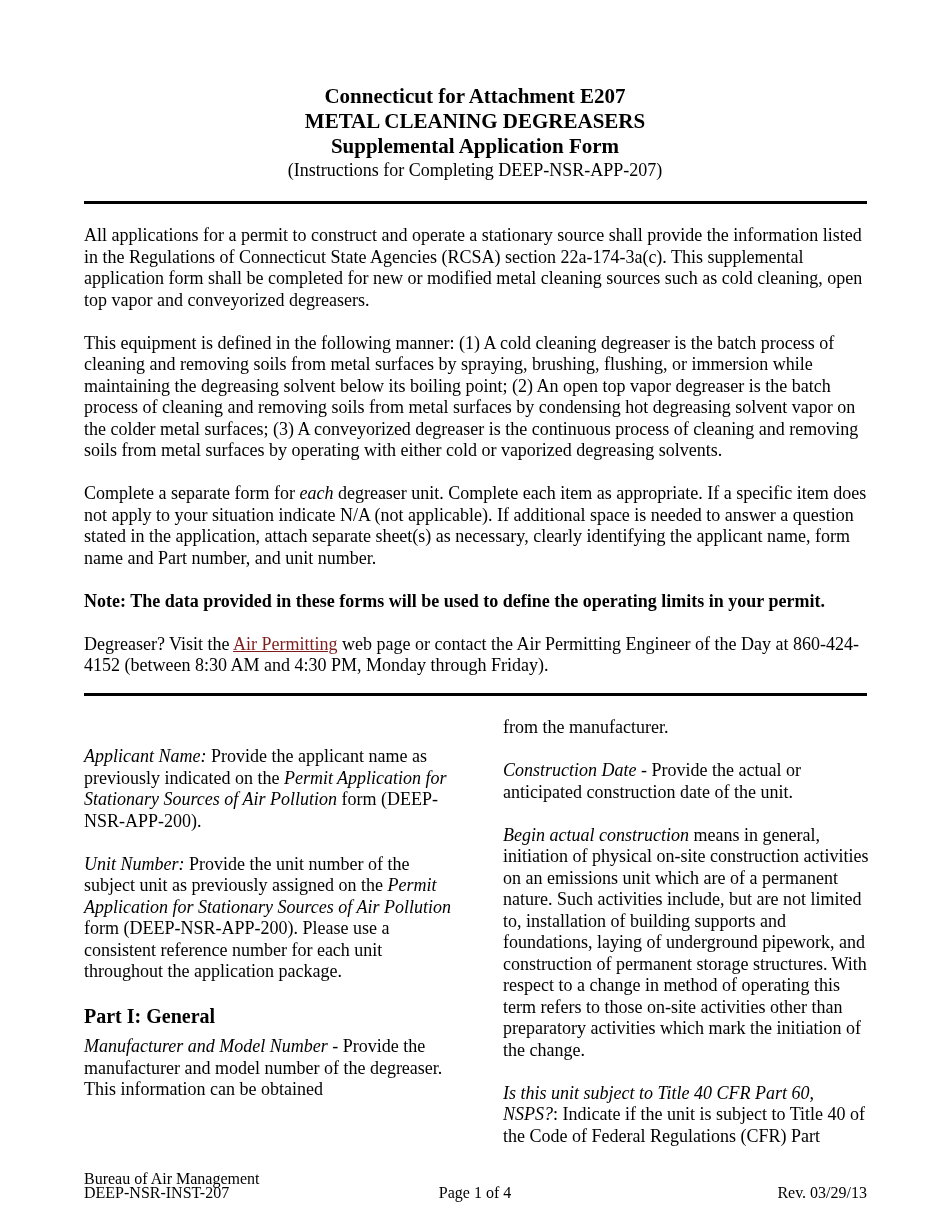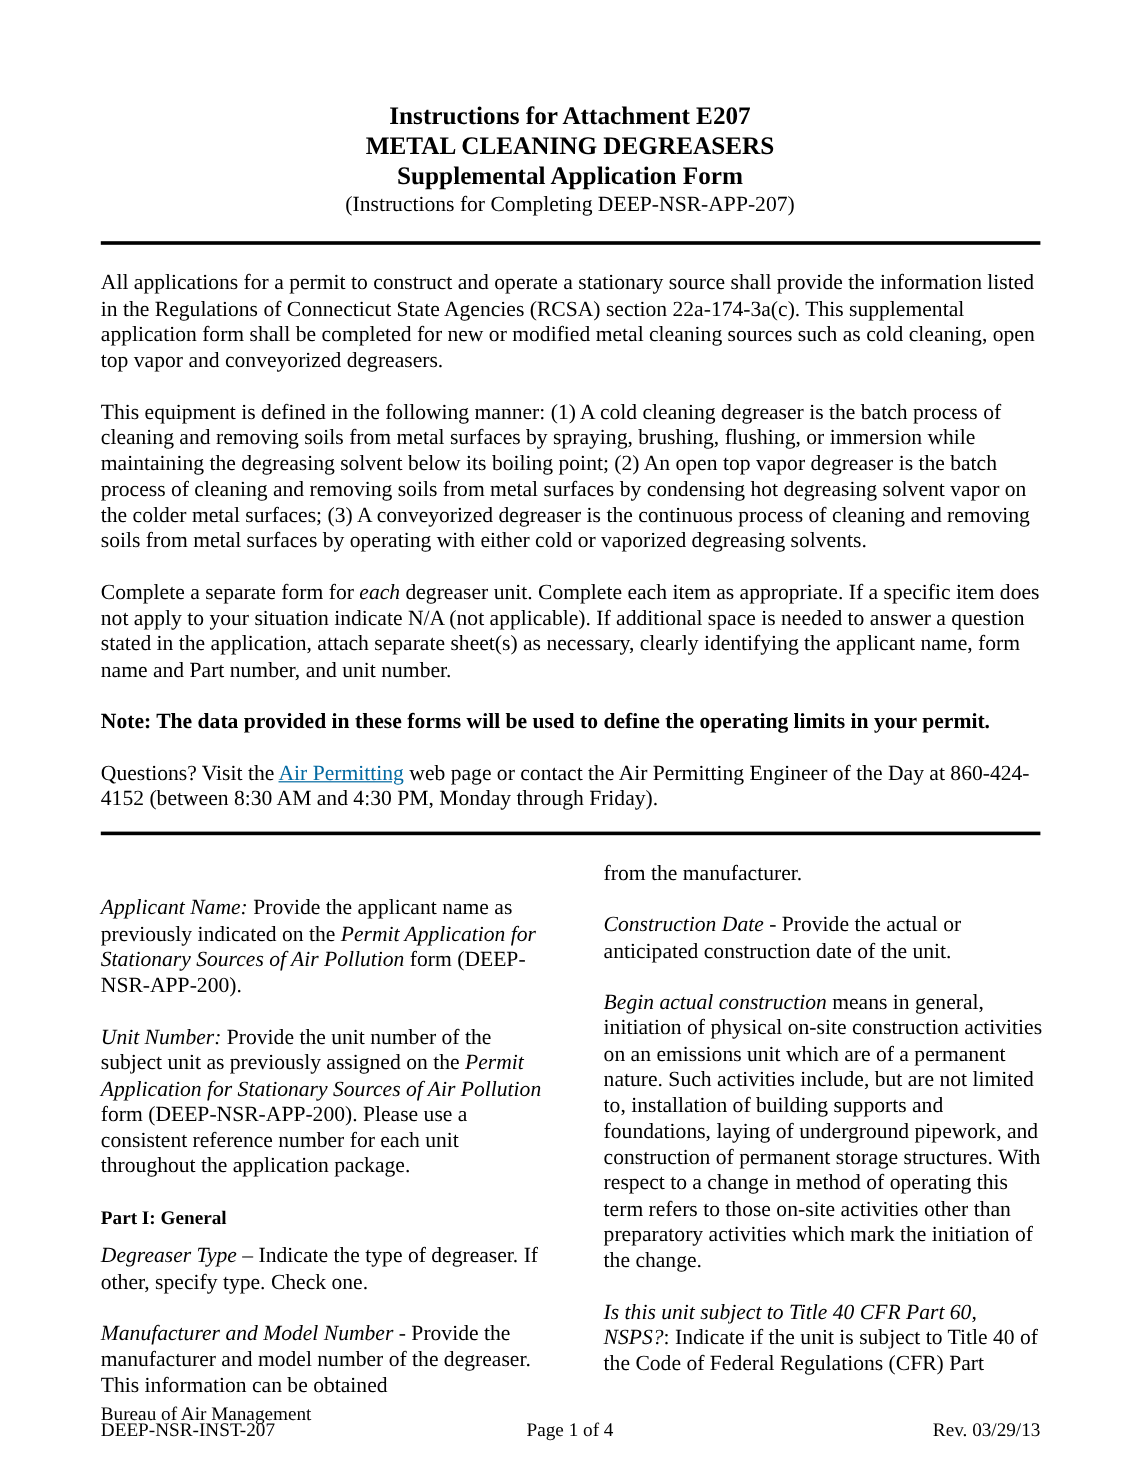--- a/index.html
+++ b/index.html
@@ -8,57 +8,56 @@
   .title-block { position: absolute; top: 84px; left: 0; width: 950px; text-align: center; }
   .title-line { font-weight: bold; font-size: 21px; line-height: 25px; }
   .subtitle-line { font-size: 18px; line-height: 22px; }
   .rule { position: absolute; left: 84px; width: 783px; height: 3px; background: #000; }
   .body-text { position: absolute; left: 84px; width: 785px; font-size: 18px; line-height: 21.5px; }
   .body-text p { margin: 0; }
   .col { position: absolute; font-size: 18px; line-height: 21.5px; }
   .col p { margin: 0 0 21.5px 0; }
   .col-left { left: 84px; top: 746px; width: 370px; }
   .col-right { left: 503px; top: 717px; width: 370px; font-family: Liberation Serif, serif; }
-  .part-heading { font-weight: bold; font-size: 16px; line-height: 24px; margin: 0 0 8px 0; }
-  a.link { color: #0369a1; text-decoration: underline; }
+  .part-heading { font-weight: bold; font-size: 20px; line-height: 24px; margin: 0 0 8px 0; }
+  a.link { color: #7f1d1d; text-decoration: underline; }
   .footer { position: absolute; top: 1172px; font-size: 16px; line-height: 14px; }
   .footer-left { left: 84px; }
   .footer-center { left: 0; width: 950px; text-align: center; top: 1186px; }
   .footer-right { right: 83px; top: 1186px; }
   i { font-style: italic; }
 </style>
 </head>
 <body>
 
 <div class="page">
 
   <div class="title-block">
-    <div class="title-line">Instructions for Attachment E207</div>
+    <div class="title-line">Connecticut for Attachment E207</div>
     <div class="title-line">METAL CLEANING DEGREASERS</div>
     <div class="title-line">Supplemental Application Form</div>
     <div class="subtitle-line">(Instructions for Completing DEEP-NSR-APP-207)</div>
   </div>
 
   <div class="rule" style="top:201px;"></div>
 
   <div class="body-text" style="top:225px;">
     <p>All applications for a permit to construct and operate a stationary source shall provide the information listed in the Regulations of Connecticut State Agencies (RCSA) section 22a-174-3a(c). This supplemental application form shall be completed for new or modified metal cleaning sources such as cold cleaning, open top vapor and conveyorized degreasers.</p>
     <p style="margin-top:21.5px;">This equipment is defined in the following manner: (1) A cold cleaning degreaser is the batch process of cleaning and removing soils from metal surfaces by spraying, brushing, flushing, or immersion while maintaining the degreasing solvent below its boiling point; (2) An open top vapor degreaser is the batch process of cleaning and removing soils from metal surfaces by condensing hot degreasing solvent vapor on the colder metal surfaces; (3) A conveyorized degreaser is the continuous process of cleaning and removing soils from metal surfaces by operating with either cold or vaporized degreasing solvents.</p>
     <p style="margin-top:21.5px;"><span>Complete a separate form for </span><i>each</i><span> degreaser unit. Complete each item as appropriate. If a specific item does not apply to your situation indicate N/A (not applicable). If additional space is needed to answer a question stated in the application, attach separate sheet(s) as necessary, clearly identifying the applicant name, form name and Part number, and unit number.</span></p>
     <p style="margin-top:21.5px;font-weight:bold;">Note: The data provided in these forms will be used to define the operating limits in your permit.</p>
-    <p style="margin-top:21.5px;"><span>Questions? Visit the </span><a class="link" href="#">Air Permitting</a><span> web page or contact the Air Permitting Engineer of the Day at 860-424-4152 (between 8:30 AM and 4:30 PM, Monday through Friday).</span></p>
+    <p style="margin-top:21.5px;"><span>Degreaser? Visit the </span><a class="link" href="#">Air Permitting</a><span> web page or contact the Air Permitting Engineer of the Day at 860-424-4152 (between 8:30 AM and 4:30 PM, Monday through Friday).</span></p>
   </div>
 
   <div class="rule" style="top:693px;"></div>
 
   <div class="col col-left">
     <p><i>Applicant Name:</i><span> Provide the applicant name as previously indicated on the </span><i>Permit Application for Stationary Sources of Air Pollution</i><span> form (DEEP-NSR-APP-200).</span></p>
     <p><i>Unit Number:</i><span> Provide the unit number of the subject unit as previously assigned on the </span><i>Permit Application for Stationary Sources of Air Pollution</i><span> form (DEEP-NSR-APP-200). Please use a consistent reference number for each unit throughout the application package.</span></p>
     <div class="part-heading">Part I: General</div>
-    <p><i>Degreaser Type</i><span> – Indicate the type of degreaser. If other, specify type. Check one.</span></p>
     <p><i>Manufacturer and Model Number</i><span> - Provide the manufacturer and model number of the degreaser. This information can be obtained</span></p>
   </div>
 
   <div class="col col-right">
     <p>from the manufacturer.</p>
     <p><i>Construction Date</i><span> - Provide the actual or anticipated construction date of the unit.</span></p>
     <p><i>Begin actual construction</i><span> means in general, initiation of physical on-site construction activities on an emissions unit which are of a permanent nature. Such activities include, but are not limited to, installation of building supports and foundations, laying of underground pipework, and construction of permanent storage structures. With respect to a change in method of operating this term refers to those on-site activities other than preparatory activities which mark the initiation of the change.</span></p>
     <p><i>Is this unit subject to Title 40 CFR Part 60, NSPS?</i><span>: Indicate if the unit is subject to Title 40 of the Code of Federal Regulations (CFR) Part</span></p>
   </div>
 

